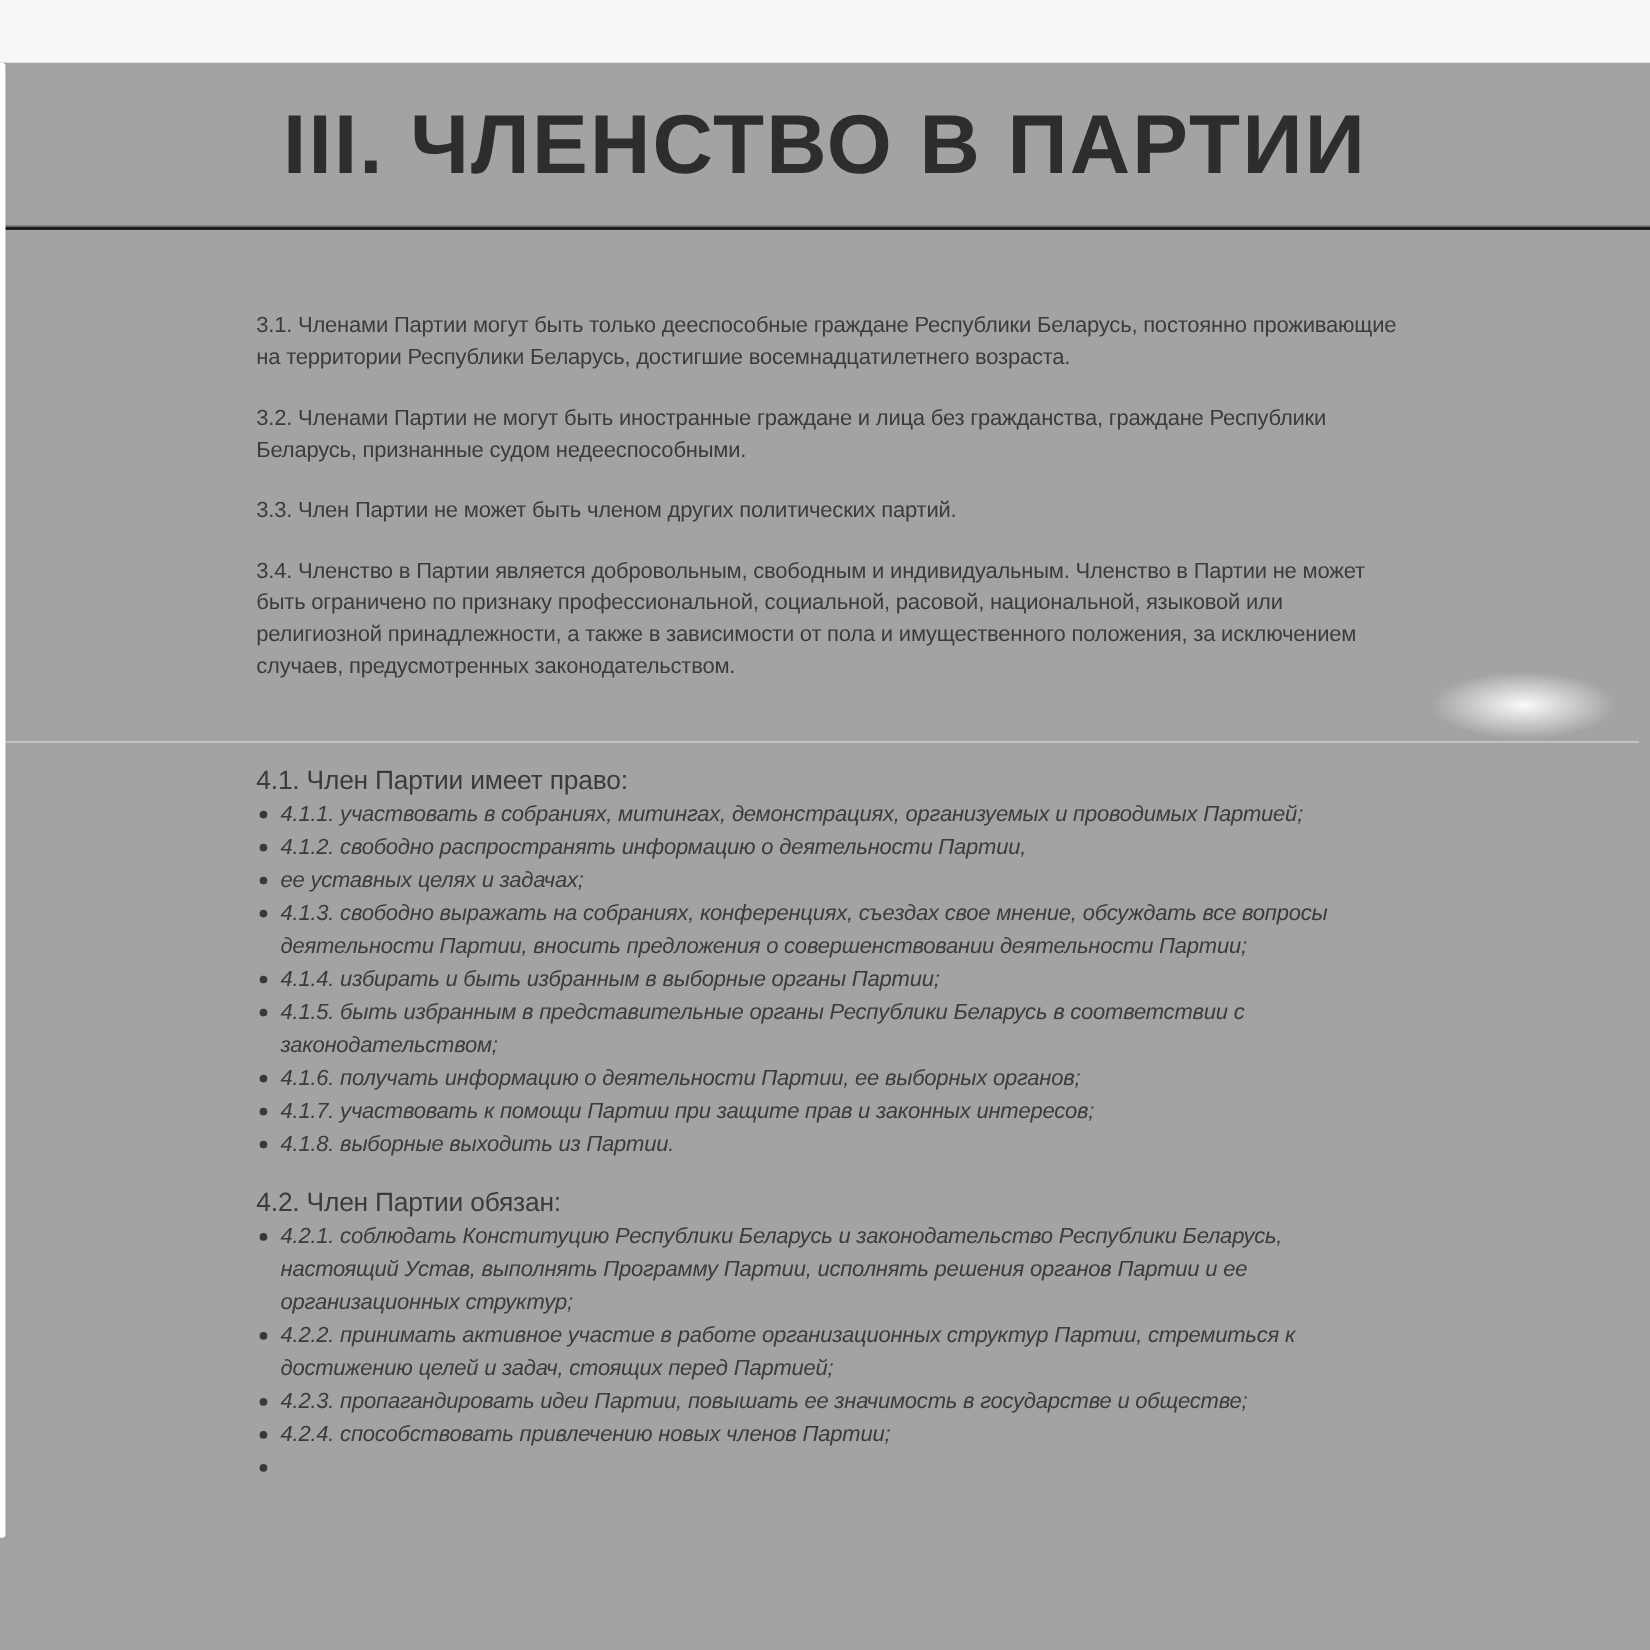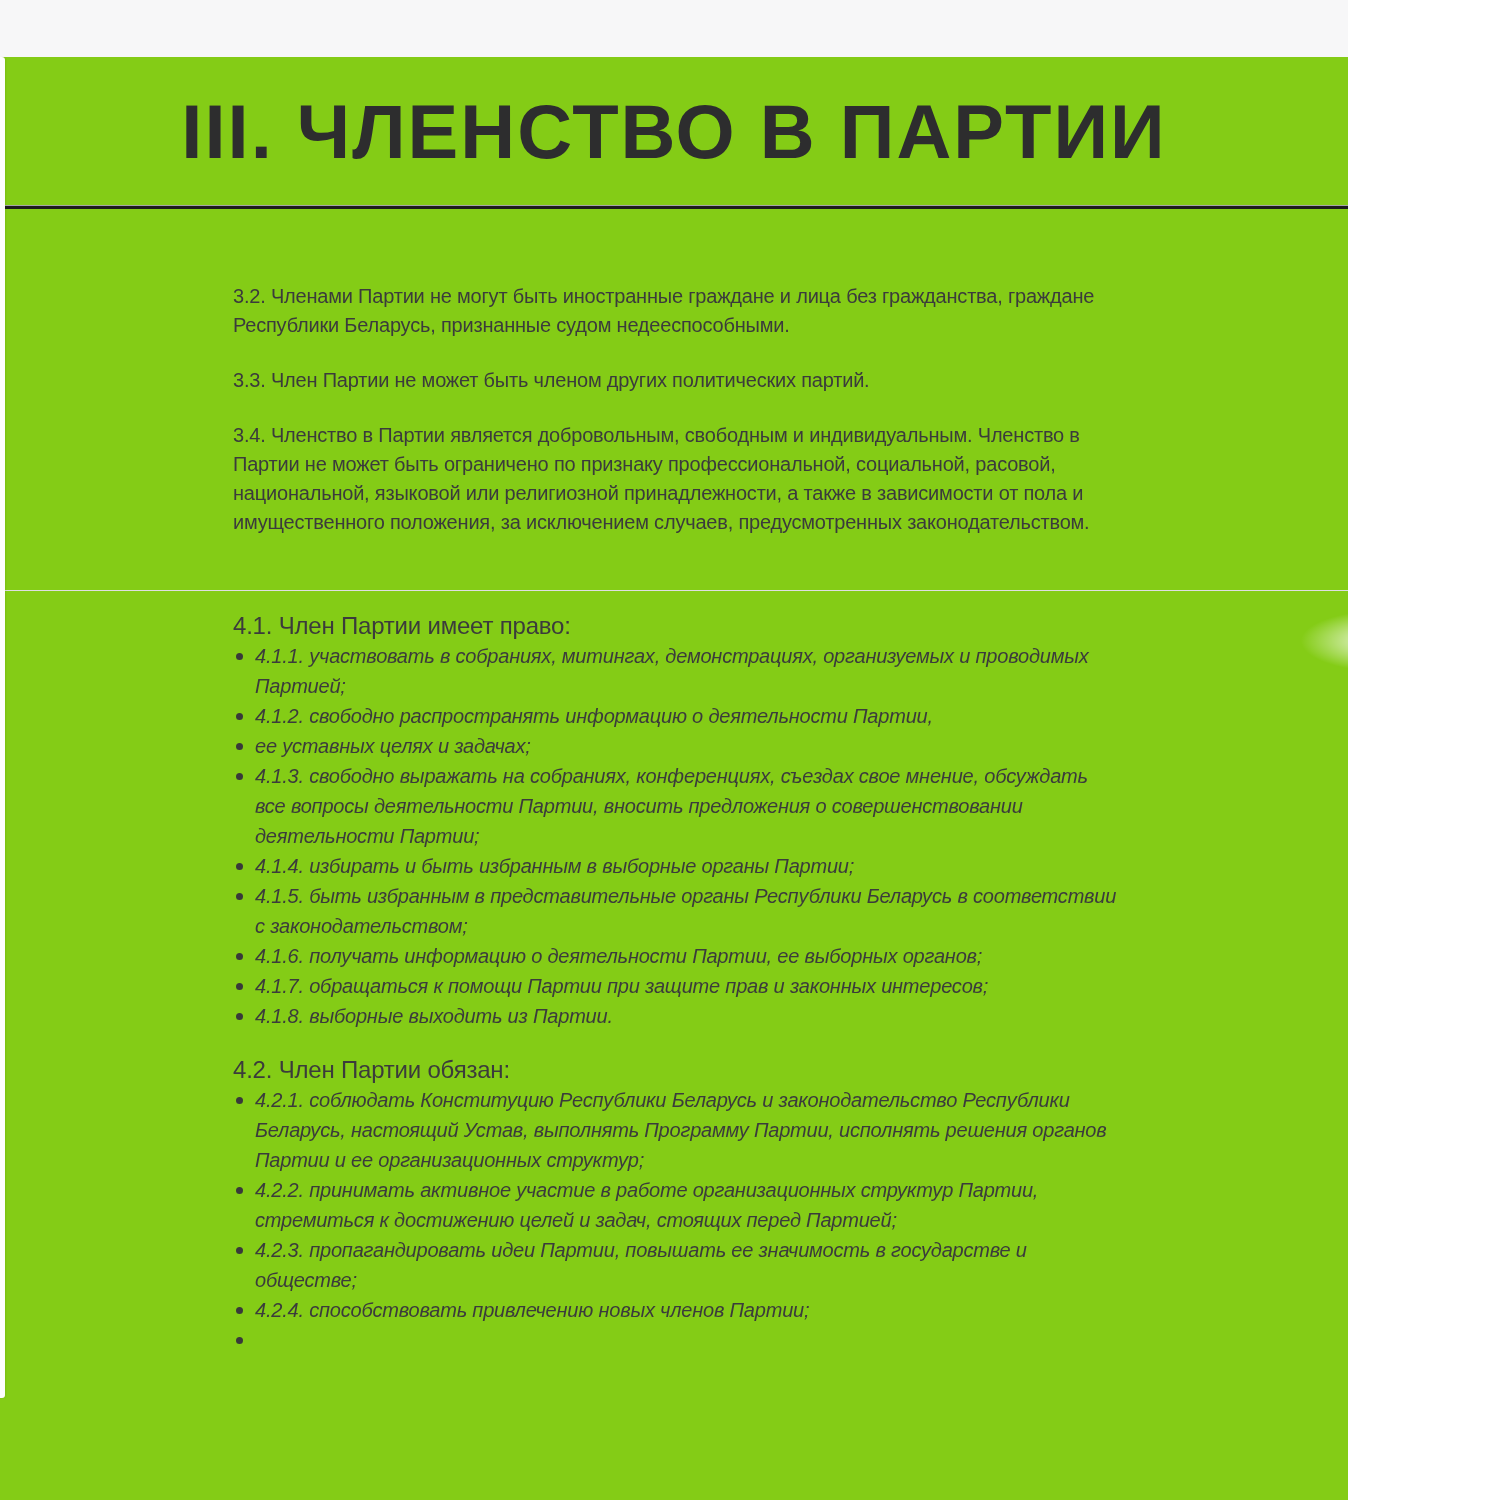--- a/index.html
+++ b/index.html
@@ -1,19 +1,19 @@
 <!DOCTYPE html>
 <html lang="ru"><head>
 <meta charset="utf-8">
 <style>
   html,body{margin:0;padding:0;}
   .canvas{
     position:relative;
-    width:1348px;height:1500px;
-    background:#84cc16;
+    width:1500px;height:1500px;
+    background:#a3a3a3;
     font-family:"Liberation Sans",sans-serif;
     overflow:hidden;
   }
   .top-strip{height:57px;background:#f7f7f8;}
   .title-band{
     height:148px;
     display:flex;align-items:center;justify-content:center;
   }
   .page-title{
     margin:0;
@@ -85,20 +85,21 @@
     <h1 class="page-title">III. ЧЛЕНСТВО В ПАРТИИ</h1>
   </div>
 
   <div class="rule-dark"></div>
 
   <div class="left-edge"></div>
 
   <div class="content">
 
     <section class="part3">
+      <p>3.1. Членами Партии могут быть только дееспособные граждане Республики Беларусь, постоянно проживающие на территории Республики Беларусь, достигшие восемнадцатилетнего возраста.</p>
       <p>3.2. Членами Партии не могут быть иностранные граждане и лица без гражданства, граждане Республики Беларусь, признанные судом недееспособными.</p>
       <p>3.3. Член Партии не может быть членом других политических партий.</p>
       <p>3.4. Членство в Партии является добровольным, свободным и индивидуальным. Членство в Партии не может быть ограничено по признаку профессиональной, социальной, расовой, национальной, языковой или религиозной принадлежности, а также в зависимости от пола и имущественного положения, за исключением случаев, предусмотренных законодательством.</p>
     </section>
 
   </div>
 
   <div class="rule-light"></div>
   <div class="blob"></div>
 
@@ -108,21 +109,21 @@
 
       <p class="list-heading">4.1. Член Партии имеет право:</p>
       <ul class="items">
         <li><span class="dot"></span><span>4.1.1. участвовать в собраниях, митингах, демонстрациях, организуемых и проводимых Партией;</span></li>
         <li><span class="dot"></span><span>4.1.2. свободно распространять информацию о деятельности Партии,</span></li>
         <li><span class="dot"></span><span>ее уставных целях и задачах;</span></li>
         <li><span class="dot"></span><span>4.1.3. свободно выражать на собраниях, конференциях, съездах свое мнение, обсуждать все вопросы деятельности Партии, вносить предложения о совершенствовании деятельности Партии;</span></li>
         <li><span class="dot"></span><span>4.1.4. избирать и быть избранным в выборные органы Партии;</span></li>
         <li><span class="dot"></span><span>4.1.5. быть избранным в представительные органы Республики Беларусь в соответствии с законодательством;</span></li>
         <li><span class="dot"></span><span>4.1.6. получать информацию о деятельности Партии, ее выборных органов;</span></li>
-        <li><span class="dot"></span><span>4.1.7. обращаться к помощи Партии при защите прав и законных интересов;</span></li>
+        <li><span class="dot"></span><span>4.1.7. участвовать к помощи Партии при защите прав и законных интересов;</span></li>
         <li><span class="dot"></span><span>4.1.8. выборные выходить из Партии.</span></li>
       </ul>
 
       <p class="list-heading second">4.2. Член Партии обязан:</p>
       <ul class="items">
         <li><span class="dot"></span><span>4.2.1. соблюдать Конституцию Республики Беларусь и законодательство Республики Беларусь, настоящий Устав, выполнять Программу Партии, исполнять решения органов Партии и ее организационных структур;</span></li>
         <li><span class="dot"></span><span>4.2.2. принимать активное участие в работе организационных структур Партии, стремиться к достижению целей и задач, стоящих перед Партией;</span></li>
         <li><span class="dot"></span><span>4.2.3. пропагандировать идеи Партии, повышать ее значимость в государстве и обществе;</span></li>
         <li><span class="dot"></span><span>4.2.4. способствовать привлечению новых членов Партии;</span></li>
         <li><span class="dot"></span></li>

